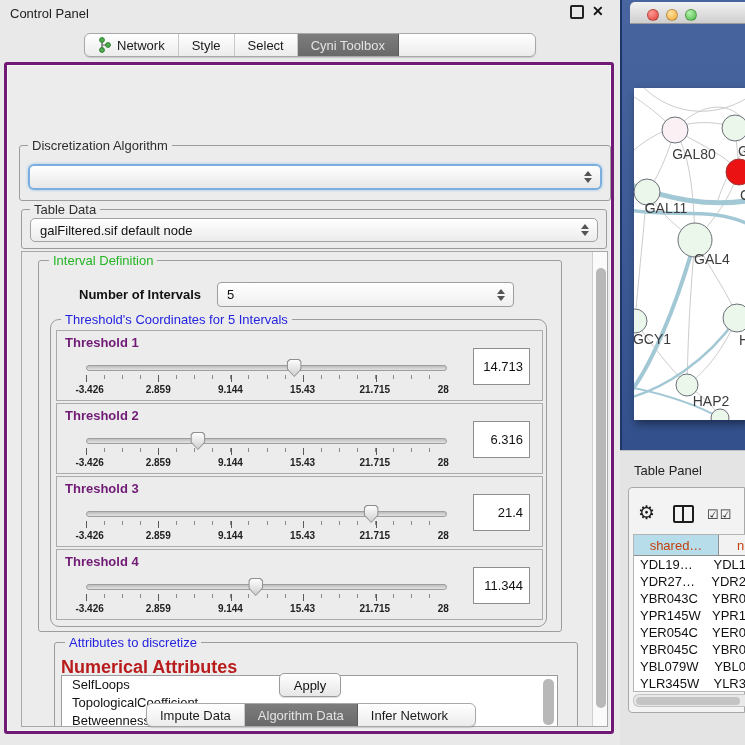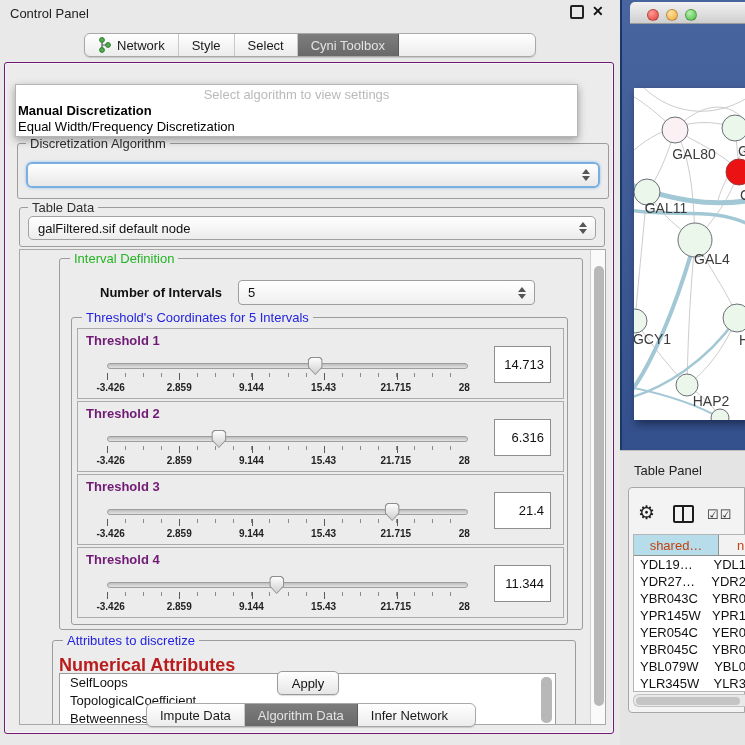--- a/index.html
+++ b/index.html
@@ -13,21 +13,21 @@
   #cp-float { left:570px; top:5px; width:14px; height:14px; border:2px solid #222; border-radius:2px; }
   #cp-close { left:592px; top:3px; font-size:14px; font-weight:bold; color:#111; }
 
   .seg-bar { display:flex; border:1px solid #a8a8a8; border-radius:6px; background:linear-gradient(#ffffff,#ececec); overflow:hidden; height:24px; box-shadow:0 1px 1px rgba(0,0,0,.15); }
   .seg { display:flex; align-items:center; justify-content:center; padding:0 13px; font-size:13px; color:#1a1a1a; border-right:1px solid #c9c9c9; white-space:nowrap; }
   .seg:last-child { border-right:none; }
   .seg.sel { background:linear-gradient(#7d7d7d,#696969); color:#e3e3e3; border-right:1px solid #5c5c5c; }
   #top-tabs { left:84px; top:33px; width:452px; }
   #bottom-tabs { left:146px; top:703px; width:330px; }
 
-  #cp-outer { left:4px; top:62px; width:610px; height:672px; border:1px solid #701a75; border-radius:3px; background:#ececec; box-shadow:inset 0 0 0 1px #f6f6f6; }
+  #cp-outer { left:4px; top:62px; width:610px; height:672px; border:3px solid #701a75; border-radius:3px; background:#ececec; box-shadow:inset 0 0 0 1px #f6f6f6; }
 
   .groupbox { border:1px solid #9c9c9c; border-radius:3px; }
   .group-title { position:absolute; top:-8px; left:8px; background:#ececec; padding:0 4px; font-size:13px; }
   .t-dark { color:#2e2e2e; }
   .t-green { color:#23b523; }
   .t-blue { color:#2323e0; }
 
   #grp-algo { left:12px; top:80px; width:592px; height:56px; }
   #algo-combo { left:8px; top:18px; width:574px; height:26px; border:2px solid #7aaede; border-radius:6px; background:linear-gradient(#ffffff,#e8e8e8); box-shadow:0 0 3px #8fc0ea; }
 
@@ -42,26 +42,26 @@
   #algo-popup { left:15px; top:84px; width:563px; height:53px; background:#ffffff; border:1px solid #b5b5b5; box-shadow:0 3px 8px rgba(0,0,0,.35); z-index:50; }
   #algo-popup .hint { position:absolute; top:2px; left:0; width:100%; text-align:center; color:#b9b9b9; font-size:13px; }
   #algo-popup .opt1 { position:absolute; top:18px; left:2px; font-size:13px; font-weight:bold; color:#000; }
   #algo-popup .opt2 { position:absolute; top:34px; left:2px; font-size:13px; color:#000; }
 
   
   #scrollpane { left:14px; top:186px; width:587px; height:476px; border:1px solid #a8a8a8; background:#ececec; overflow:hidden; }
   #vscroll { left:570px; top:0px; width:16px; height:474px; background:#fafafa; border-left:1px solid #cfcfcf; }
   #vscroll-thumb { left:3px; top:16px; width:10px; height:440px; background:#b8b8b8; border-radius:6px; }
 
-  #grp-interval { left:39px; top:8px; width:524px; height:372px; }
+  #grp-interval { left:16px; top:8px; width:524px; height:372px; }
   .group-title2 { position:absolute; top:-8px; left:10px; background:#ececec; padding:0 4px; font-size:13px; }
   #lbl-numint { left:40px; top:26px; font-size:13px; font-weight:bold; color:#111; }
   #numint-spinner { left:178px; top:21px; width:297px; height:25px; border:1px solid #9e9e9e; border-radius:4px; background:linear-gradient(#ffffff,#efefef); font-size:13px; color:#111; display:flex; align-items:center; padding-left:9px; }
 
-  #grp-thresholds { left:11px; top:58px; width:497px; height:308px; }
+  #grp-thresholds { left:11px; top:58px; width:497px; height:308px;border-radius:9px; }
   .th-row { position:absolute; left:5px; width:487px; height:71px; border:1px solid #ababab; background:#ececec; }
   .th-label { position:absolute; left:8px; top:4px; font-size:13px; font-weight:bold; color:#701a75; }
   .th-slider { position:absolute; left:29px; top:32px; width:361px; height:34px; }
   .track { position:absolute; left:0; top:2px; width:100%; height:6px; border:1px solid #9e9e9e; border-radius:4px; background:linear-gradient(#bdbdbd,#e3e3e3); }
   .thumb { position:absolute; top:-4px; width:15px; height:18px; transform:translateX(-50%); background:#8e8e8e; clip-path:polygon(18% 0,82% 0,100% 14%,100% 55%,50% 100%,0 55%,0 14%); }
   .thumb::after { content:""; position:absolute; inset:1px; background:linear-gradient(#fdfdfd,#cfcfcf); clip-path:polygon(18% 0,82% 0,100% 14%,100% 55%,50% 100%,0 55%,0 14%); }
   .ticks-minor { position:absolute; left:0; top:12px; width:100%; height:4px; background-image:repeating-linear-gradient(to right,#8a8a8a 0 1px,transparent 1px 5%); }
   .ticks-major { position:absolute; left:0; top:12px; width:100%; height:7px; background-image:repeating-linear-gradient(to right,#5a5a5a 0 1px,transparent 1px 20%); background-size:calc(100% + 1px) 100%; }
   .tick-labels { position:absolute; left:0; top:21px; width:100%; height:12px; }
   .tick-labels span { position:absolute; transform:translateX(-50%); font-size:10px; font-weight:bold; color:#222; white-space:nowrap; }
@@ -279,25 +279,20 @@
         <span>Impute Data</span>
       </div>
     <div class="seg sel">
         <span>Algorithm Data</span>
       </div>
     <div class="seg">
         <span>Infer Network</span>
       </div>
   </div>
 
-  <div id="algo-popup" class="abs">
-    <div class="hint">Select algorithm to view settings</div>
-    <div class="opt1">Manual Discretization</div>
-    <div class="opt2">Equal Width/Frequency Discretization</div>
-  </div>
 </div>
 
 <div id="net-window" class="abs">
   <div id="net-titlebar" class="abs">
     <div id="tl-red" class="tl"></div>
     <div id="tl-yellow" class="tl"></div>
     <div id="tl-green" class="tl"></div>
   </div>
   <div id="net-canvas" class="abs">
     <svg width="113" height="332" viewBox="0 0 113 332">

